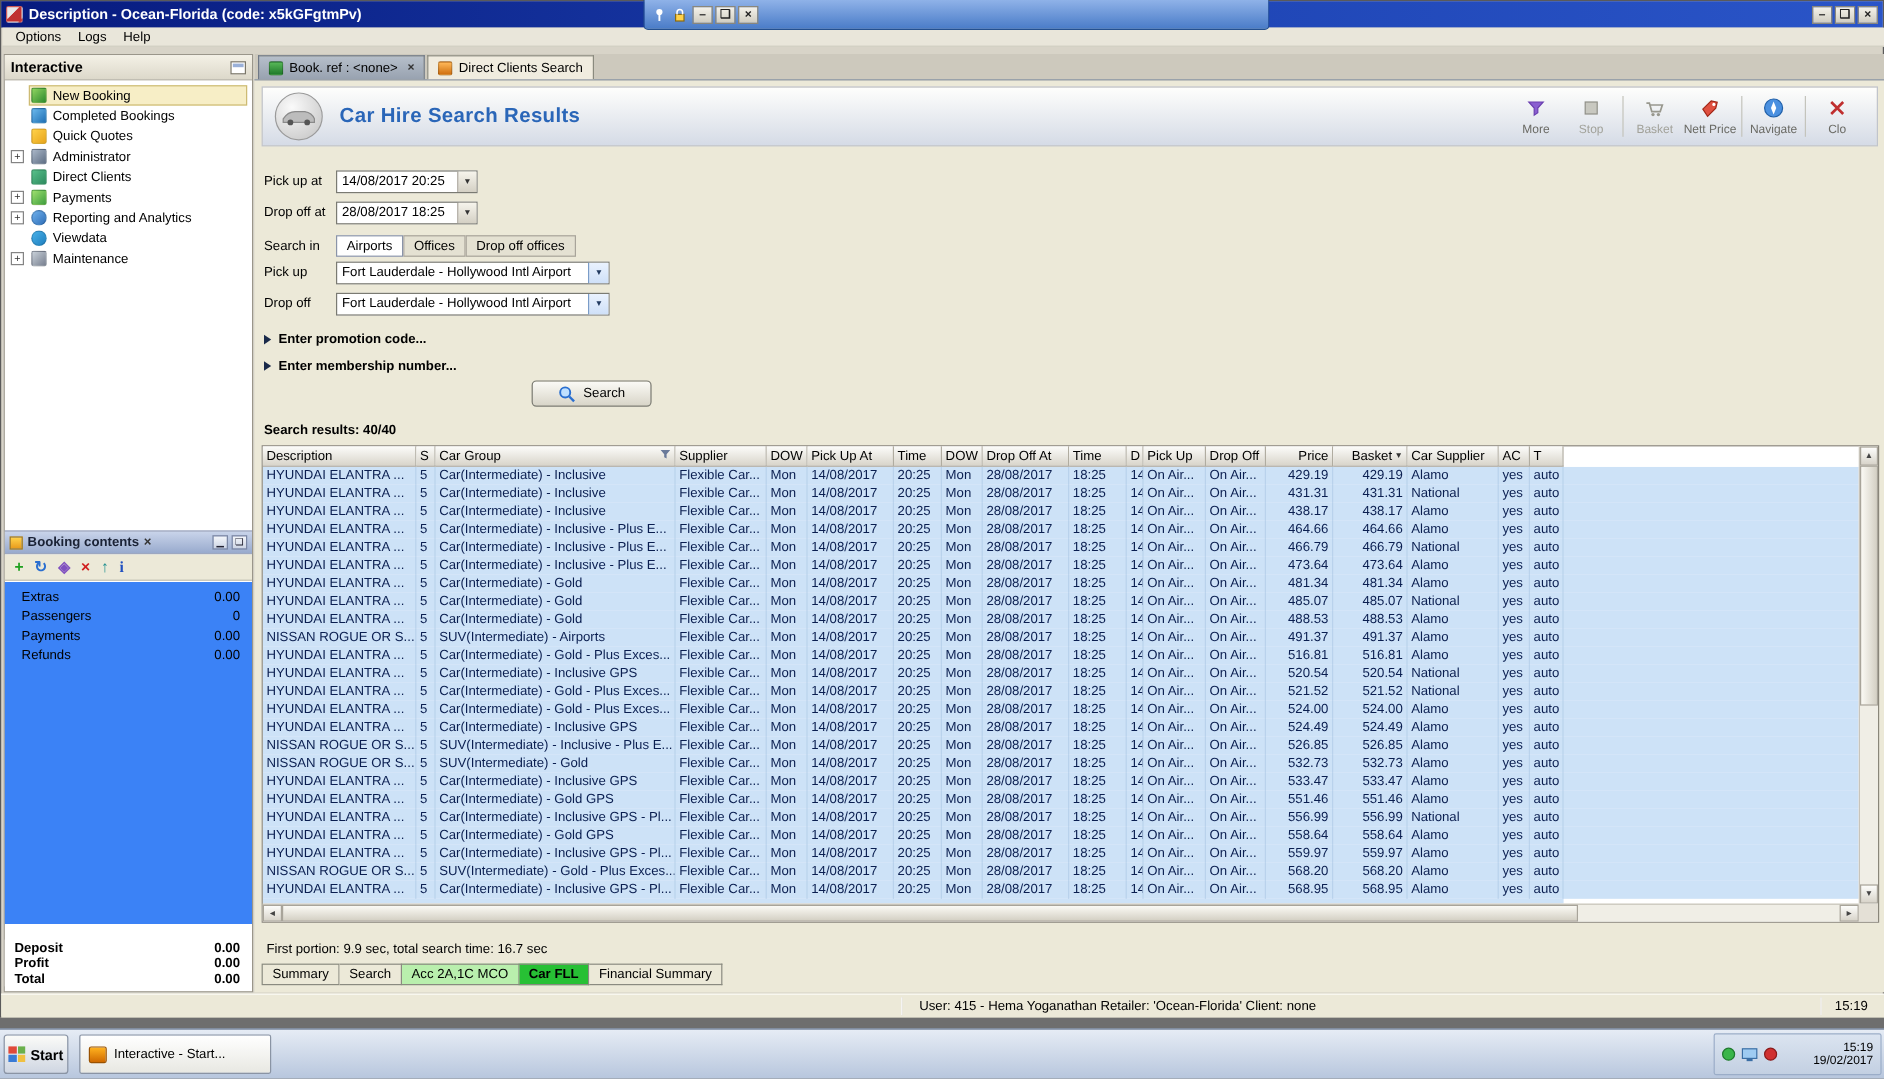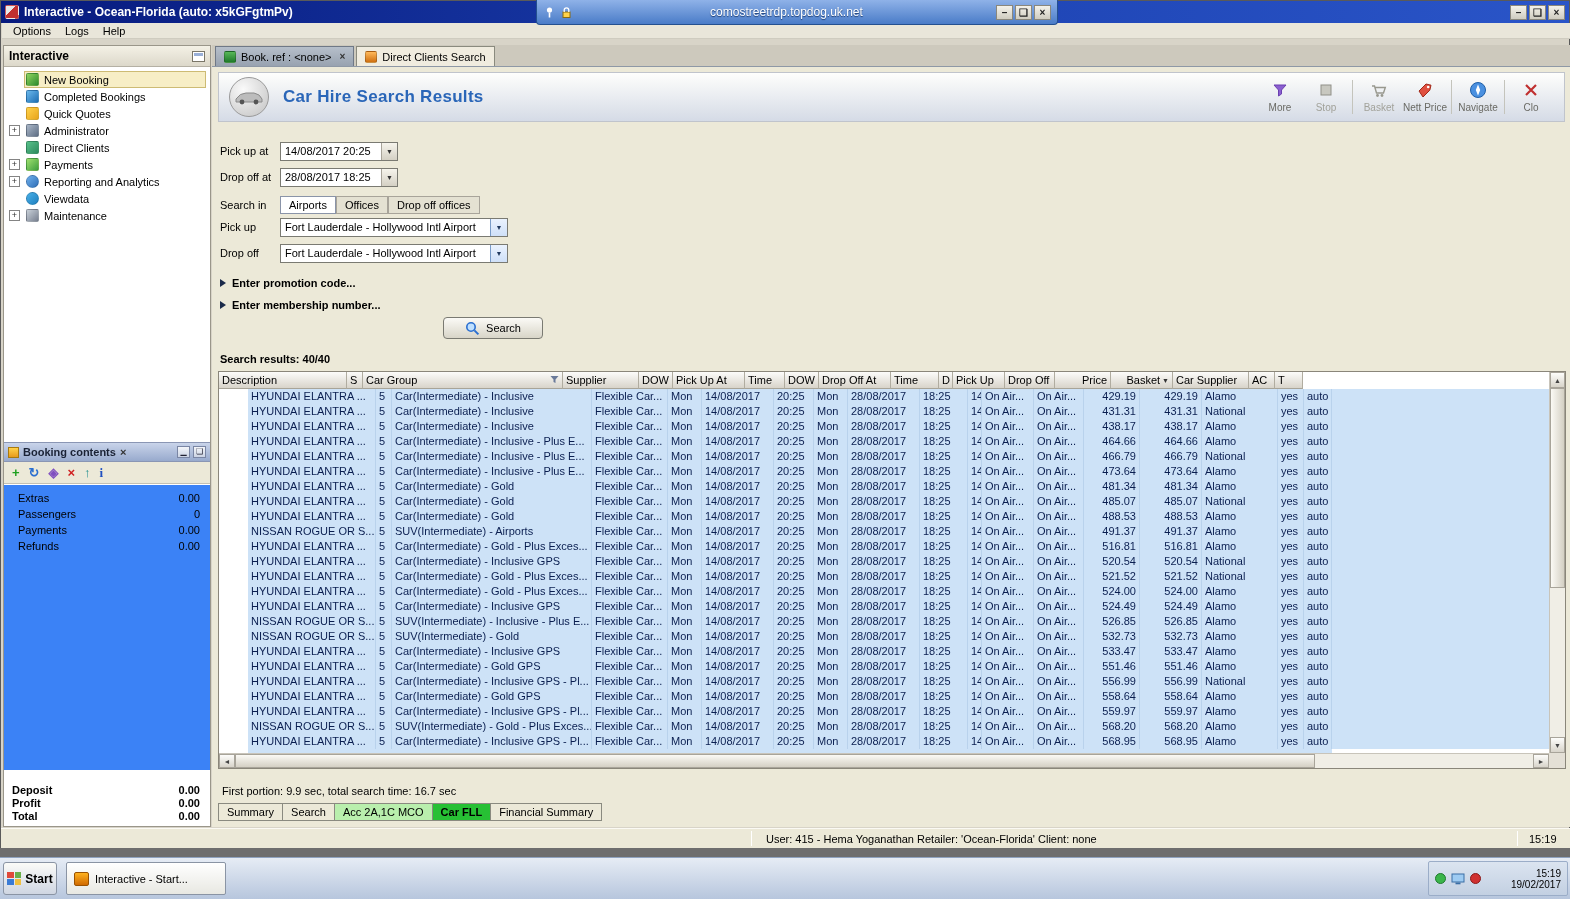--- a/index.html
+++ b/index.html
@@ -104,21 +104,21 @@
   .searchbtn { position:absolute; left:231px; top:272px; width:100px; height:22px; border:1px solid #7a7a72; border-radius:4px;
     background:linear-gradient(#fbfaf6,#d8d5c8); display:flex; align-items:center; justify-content:center; gap:6px; cursor:default; }
   .results-label { position:absolute; left:8px; top:308px; font-weight:bold; }
 
   
   .tablewrap { position:absolute; left:6px; top:326px; width:1348px; height:398px; background:#fff; border:1px solid #8a867a; }
   .thead { display:flex; height:17px; }
   .th { background:linear-gradient(#fcfcfa,#d8d4ca); border-right:1px solid #b0aca0; border-bottom:1px solid #a8a498;
     padding:1px 3px; white-space:nowrap; overflow:hidden; display:flex; align-items:center; flex:0 0 auto; }
   .th.rt { justify-content:flex-end; }
-  .tbody { position:absolute; left:0; top:17px; right:16px; bottom:15px; overflow:hidden;margin-left:29px; }
+  .tbody { position:absolute; left:0; top:17px; right:16px; bottom:15px; overflow:hidden; }
   .tr { display:flex; height:15px; background:#cde2f7; }
   .td { padding:0 3px; white-space:nowrap; overflow:hidden; border-right:1px solid #b9d2ec; line-height:15px;
     color:#0a1e50; flex:0 0 auto; }
   .td.rt { text-align:right; }
   .tr.partial { height:6px; overflow:hidden; }
   .funnel { margin-left:auto; }
   .sortmark { font-size:7px; margin-left:2px; color:#333; }
 
   .vscroll { position:absolute; right:0; top:0; width:16px; bottom:15px; background:#f0eee6; border-left:1px solid #c8c4ba; }
   .hscroll { position:absolute; left:0; bottom:0; right:16px; height:15px; background:#f0eee6; border-top:1px solid #c8c4ba; }
@@ -162,21 +162,21 @@
   .tray .clock { margin-left:auto; text-align:right; font-size:10px; line-height:11px; }
   .dot { width:11px; height:11px; border-radius:50%; }
 </style>
 </head>
 <body>
 
 <div class="app">
 
   <div class="titlebar">
     <span class="app-icon"></span>
-    <span>Interactive - Ocean-Florida (auto: x5kGFgtmPv)</span>
+    <span>Description - Ocean-Florida (code: x5kGFgtmPv)</span>
     <span class="winbtns">
       <span class="winbtn">–</span>
       <span class="winbtn">❏</span>
       <span class="winbtn">×</span>
     </span>
   </div>
 
   <div class="menubar">
       <div class="menu-item">Options</div>
       <div class="menu-item">Logs</div>
@@ -973,21 +973,20 @@
 
 <div class="rdpbar">
   <svg class="rdp-icon" viewBox="0 0 13 13">
     <circle cx="6.5" cy="4" r="2.6" fill="#fff"></circle>
       <line x1="6.5" y1="6.5" x2="6.5" y2="11.5" stroke="#fff" stroke-width="1.6"></line>
   </svg>
   <svg class="rdp-icon" viewBox="0 0 13 13">
     <rect x="3" y="6" width="7" height="5.5" fill="#ffd24a" stroke="#8a6a10"></rect>
     <path d="M4.2 6V4.2a2.3 2.3 0 0 1 4.6 0V6" fill="none" stroke="#fff" stroke-width="1.3"></path>
   </svg>
-  <span class="rdp-title">comostreetrdp.topdog.uk.net</span>
   <span class="rdpbtns">
     <span class="winbtn">–</span>
     <span class="winbtn">❏</span>
     <span class="winbtn">×</span>
   </span>
 </div>
 
 <div class="taskbar">
   <div class="startbtn">
     <span class="flag">

